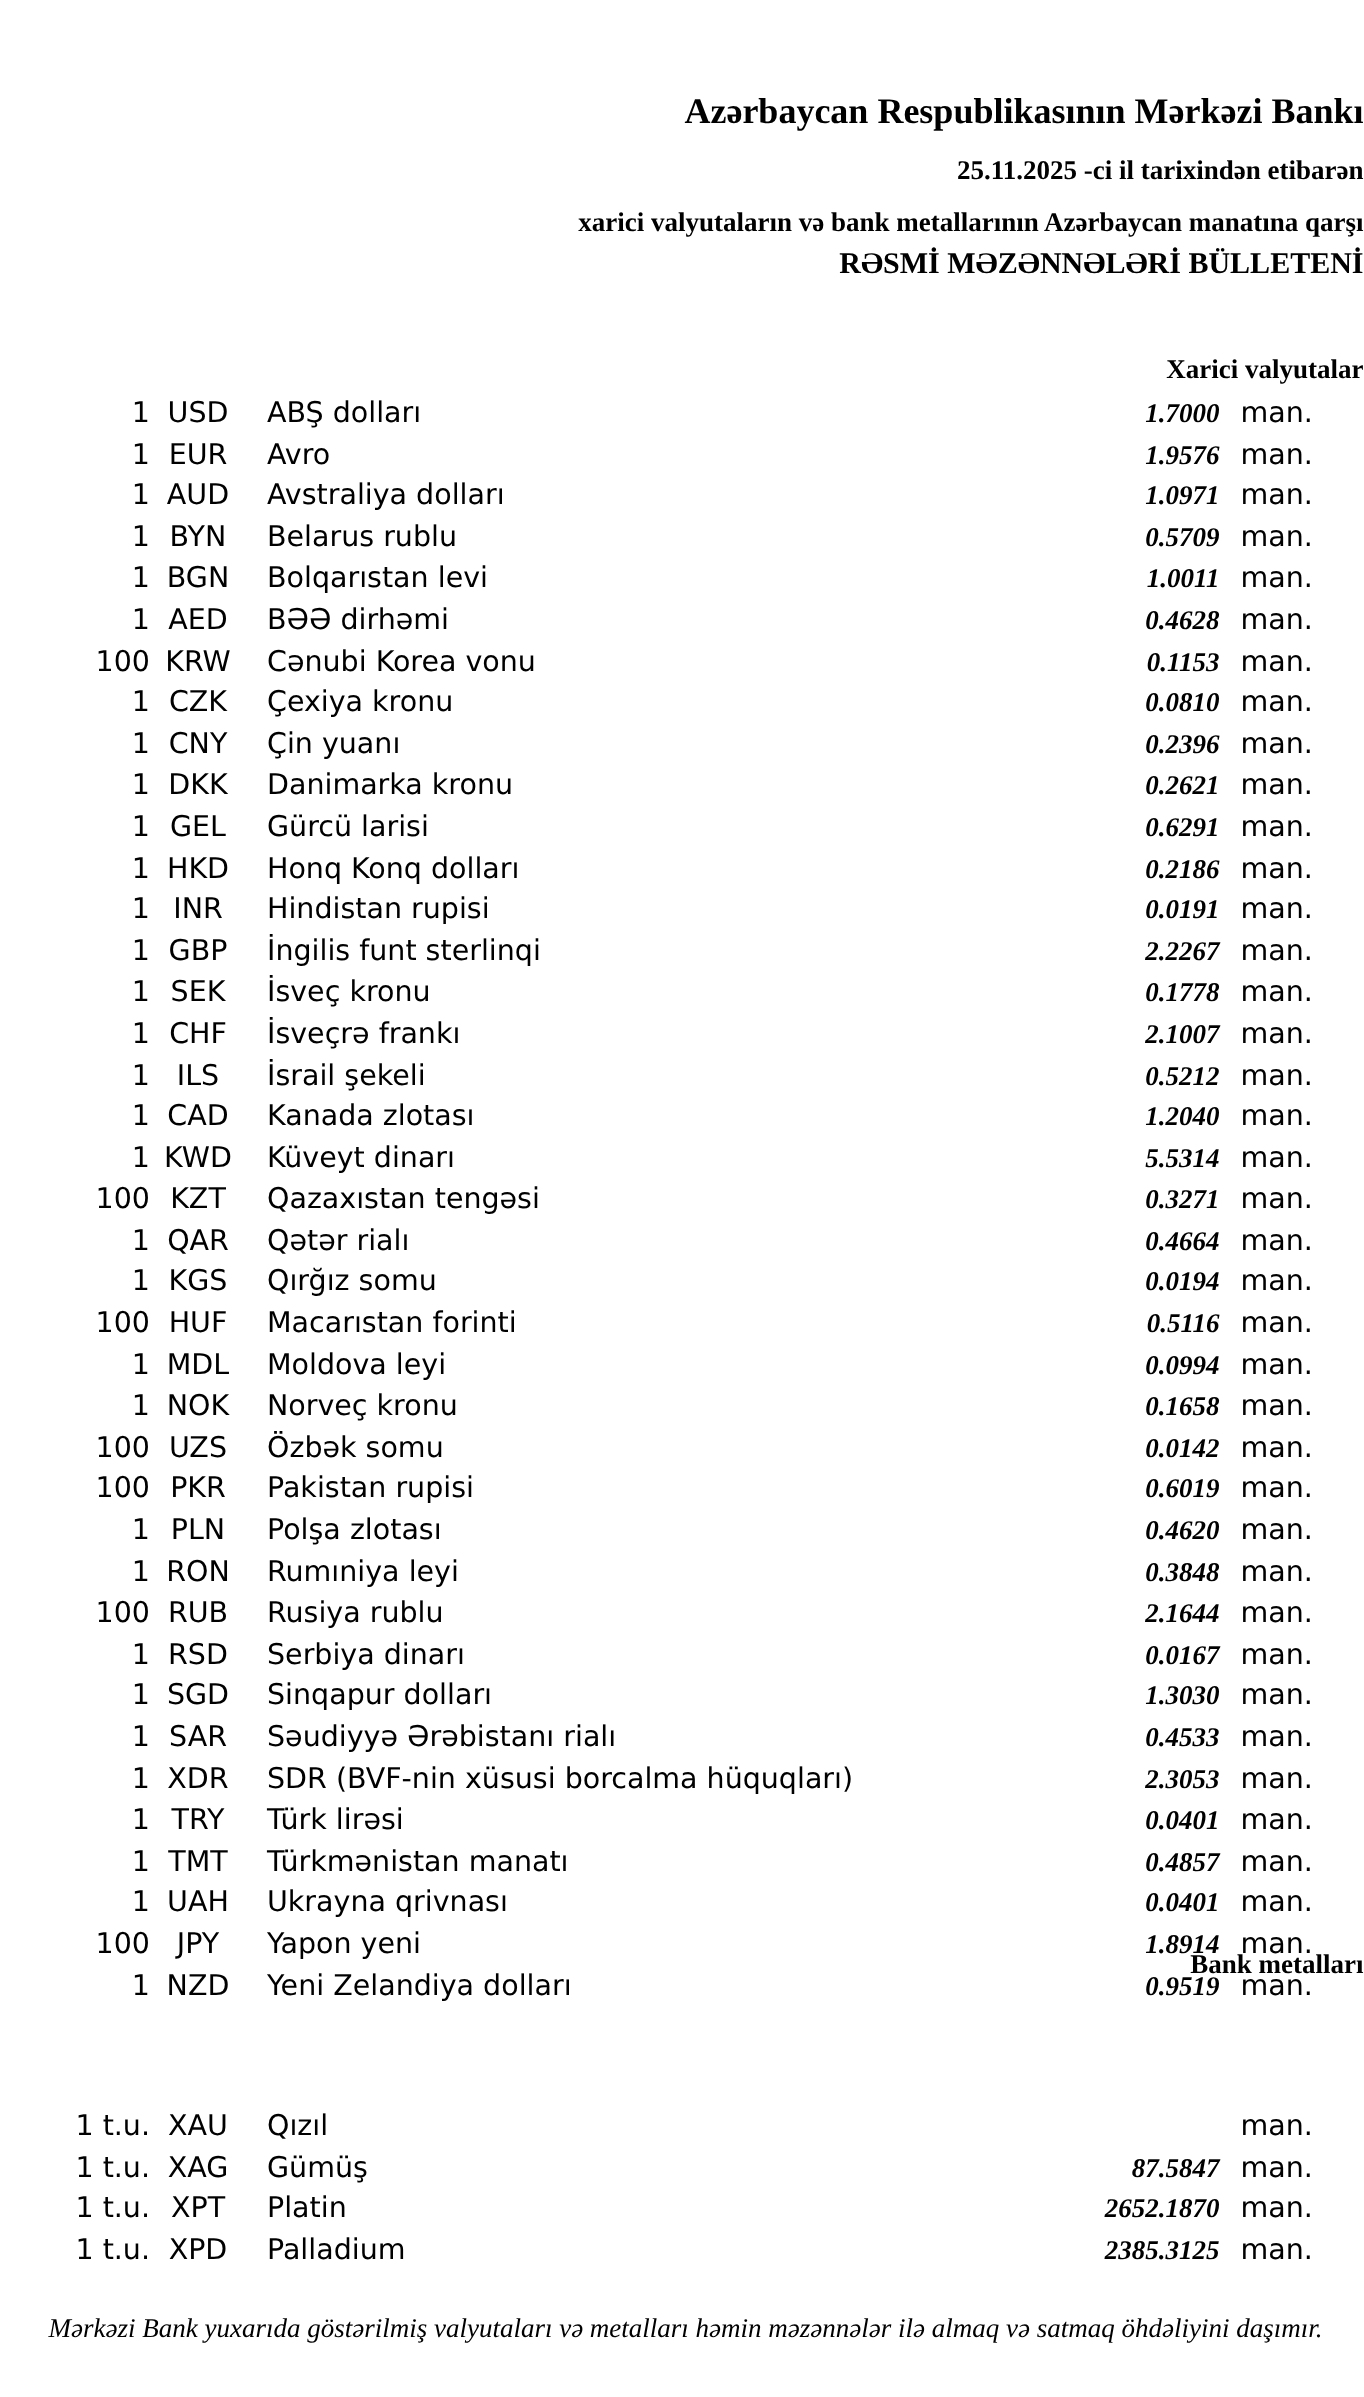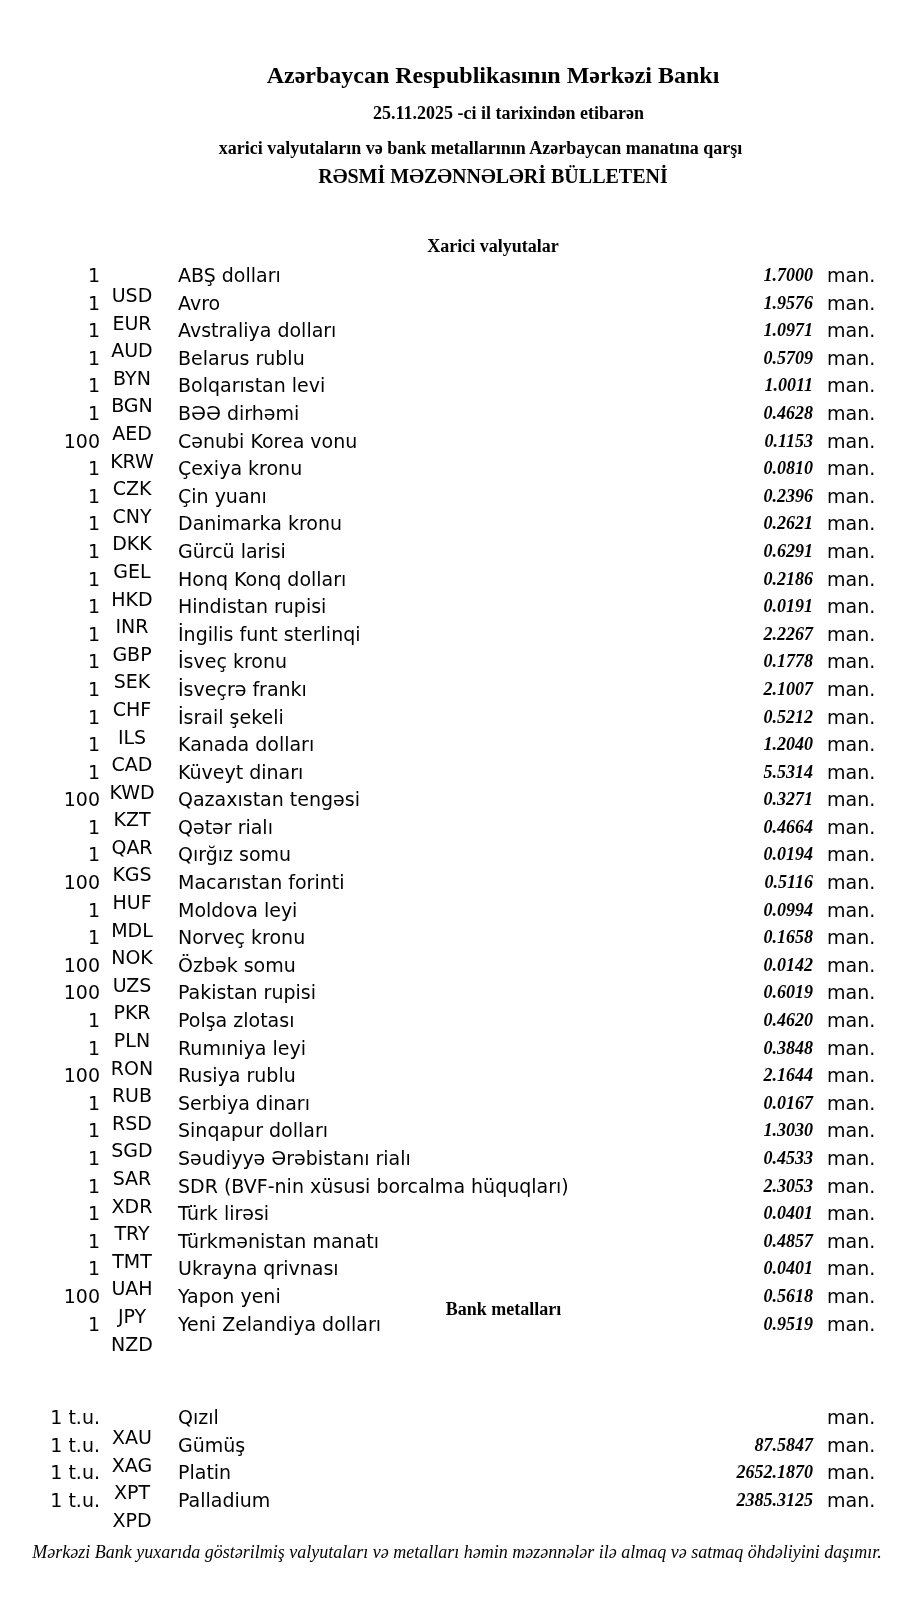--- a/index.html
+++ b/index.html
@@ -3,41 +3,41 @@
 <meta charset="utf-8">
 <style>
   * { margin:0; padding:0; box-sizing:border-box; }
   html,body { background:#ffffff; }
   body {
     width:909px; height:1598px; position:relative;
     color:#000000; font-family:"DejaVu Sans", sans-serif;
     overflow:hidden;
   }
   .hline {
-    position:absolute; left:0; width:909px; text-align:center;
+    position:absolute; left:0; width:909px; text-align:right;
     font-family:"Liberation Serif", serif; font-weight:bold; color:#000;
   }
   #bank-name        { top:62px;  font-size:24px; line-height:26px; padding-left:77px; }
   #date-line        { top:102px; font-size:18px; line-height:22px; padding-left:108px; }
   #subject-line     { top:137px; font-size:18px; line-height:22px; padding-left:52px; }
   #bulletin-title   { top:164px; font-size:20px; line-height:24px; padding-left:77px; }
   #currencies-title { top:235px; font-size:18px; line-height:22px; padding-left:77px; }
   #metals-title     { top:1298px; font-size:18px; line-height:22px; padding-left:98px; }
 
   .table { position:absolute; left:0; width:909px; }
   #currency-table { top:262px; }
   #metals-table   { top:1404px; }
 
   .row { position:relative; height:27.6px; }
   .row span {
     position:absolute; top:0; line-height:27.6px; font-size:19px;
     white-space:nowrap; color:#000;
   }
   .qty   { left:0;   width:100px; text-align:right; }
-  .code  { left:104px; width:56px; text-align:center;margin-top:20px; }
+  .code  { left:104px; width:56px; text-align:center; }
   .cname { left:178px; }
   .rate  {
     left:563px; width:250px; text-align:right;
     font-family:"Liberation Serif", serif; font-style:italic; font-weight:bold;
     font-size:18px !important;
   }
   .unit  { left:827px; }
 
   #footer-line {
     position:absolute; top:1541px; left:0; width:909px; text-align:center;
@@ -170,21 +170,21 @@
     <div class="row">
     <span class="qty">1</span>
     <span class="code">ILS</span>
     <span class="cname">İsrail şekeli</span>
     <span class="rate">0.5212</span>
     <span class="unit">man.</span>
   </div>
     <div class="row">
     <span class="qty">1</span>
     <span class="code">CAD</span>
-    <span class="cname">Kanada dolları</span>
+    <span class="cname">Kanada zlotası</span>
     <span class="rate">1.2040</span>
     <span class="unit">man.</span>
   </div>
     <div class="row">
     <span class="qty">1</span>
     <span class="code">KWD</span>
     <span class="cname">Küveyt dinarı</span>
     <span class="rate">5.5314</span>
     <span class="unit">man.</span>
   </div>
@@ -311,21 +311,21 @@
     <span class="qty">1</span>
     <span class="code">UAH</span>
     <span class="cname">Ukrayna qrivnası</span>
     <span class="rate">0.0401</span>
     <span class="unit">man.</span>
   </div>
     <div class="row">
     <span class="qty">100</span>
     <span class="code">JPY</span>
     <span class="cname">Yapon yeni</span>
-    <span class="rate">0.5618</span>
+    <span class="rate">1.8914</span>
     <span class="unit">man.</span>
   </div>
     <div class="row">
     <span class="qty">1</span>
     <span class="code">NZD</span>
     <span class="cname">Yeni Zelandiya dolları</span>
     <span class="rate">0.9519</span>
     <span class="unit">man.</span>
   </div>
   </div>

